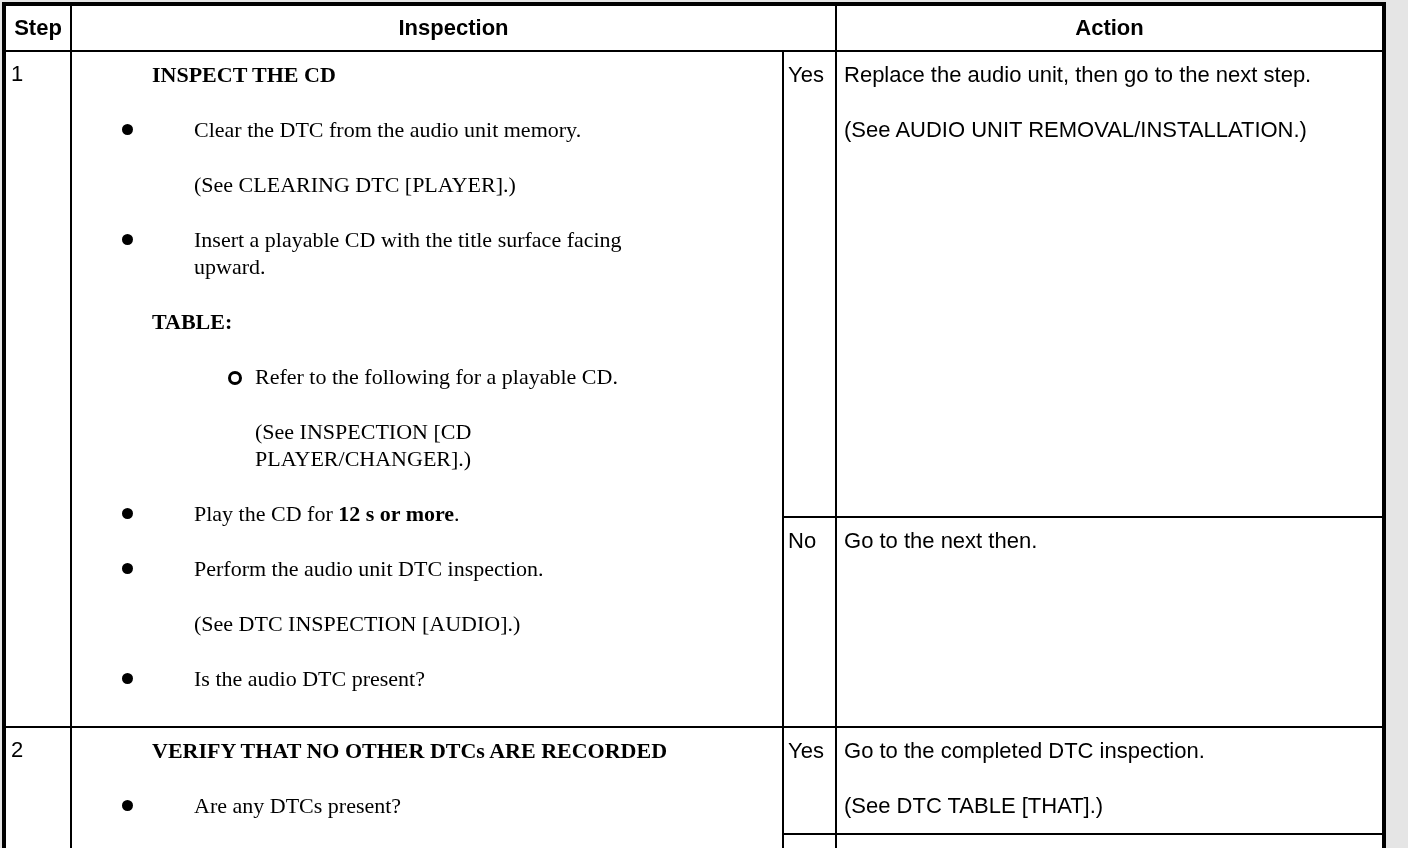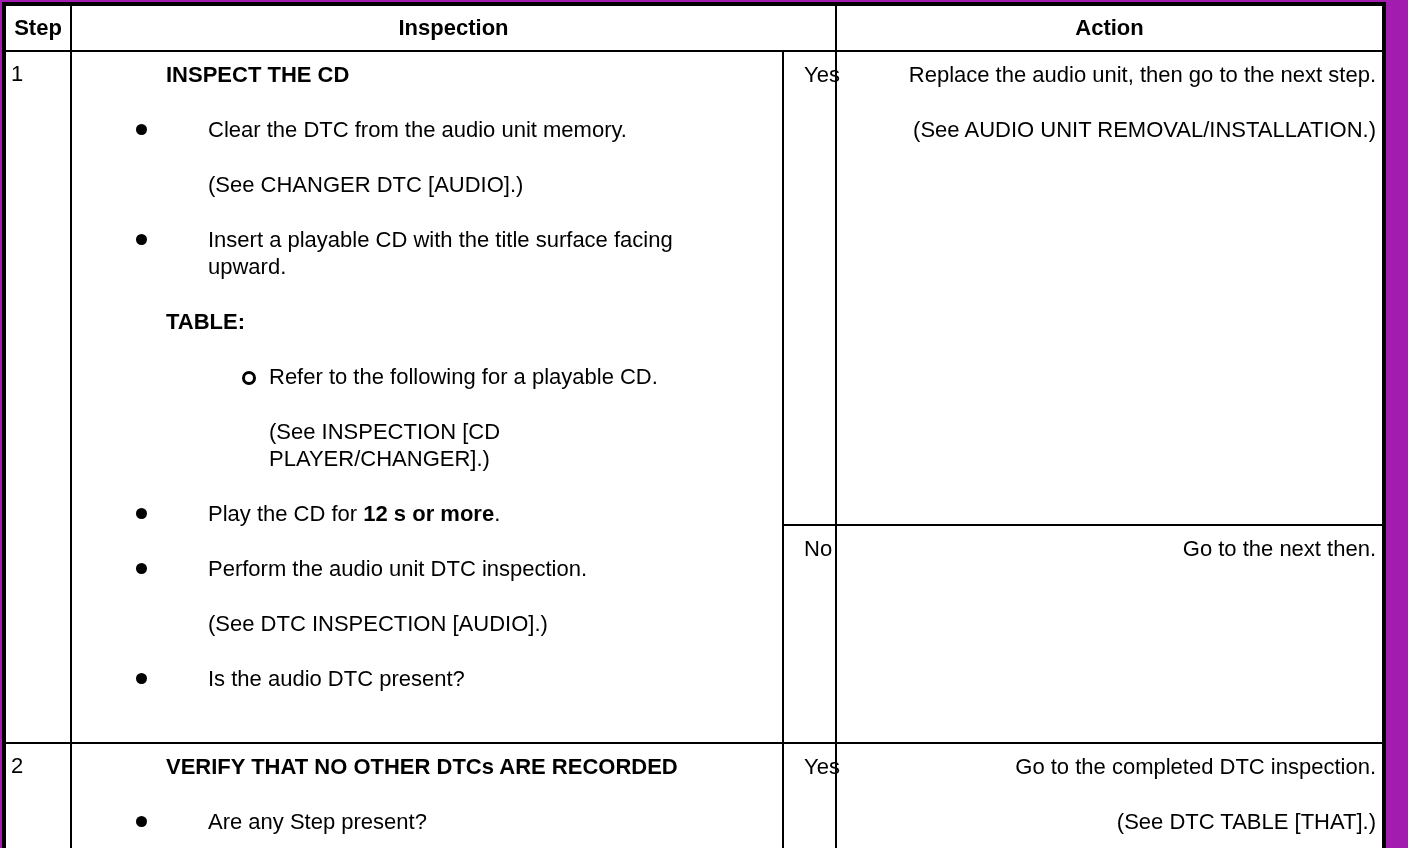--- a/index.html
+++ b/index.html
@@ -4,21 +4,21 @@
 <style>
   html,body{
     margin:0; padding:0;
     width:1408px; height:848px;
     background:#ffffff;
     font-family:"Liberation Sans","DejaVu Sans",sans-serif;
     font-size:22px;
     color:#000000;
     overflow:hidden;
   }
-  #stage{ position:relative; width:1408px; height:848px; background:#a21caf; }
+  #stage{ position:relative; width:1408px; height:848px; background:#e5e5e5; }
 
   table.ts{
     position:absolute; left:2px; top:2px;
     width:1380px;
     border-collapse:collapse;
     table-layout:fixed;
     border:4px solid #000;
     background:#fff;
   }
   col.c-step{ width:67px; }
@@ -30,23 +30,23 @@
   th{
     font-weight:bold; text-align:center; vertical-align:middle;
     padding:0; height:44px; line-height:24px;
   }
   tr.r0.b0 td{ height:455px; }
   tr.r0.b1 td{ height:199px; }
   tr.r1.b0 td{ height:96px; }
   tr.r1.b1 td{ height:43px; }
 
   td.step{ padding:8px 2px 0 5px; line-height:27px; }
-  td.insp{ padding:9px 6px 0 16px; }
-  td.yn{ padding:9px 2px 0 20px; line-height:27px; }
-  td.act{ padding:9px 6px 8px 7px;text-align:right; }
+  td.insp{ padding:9px 6px 0 2px;font-family:Liberation Serif, serif; }
+  td.yn{ padding:9px 2px 0 4px; line-height:27px; }
+  td.act{ padding:9px 6px 0 7px; }
 
   .para{ position:relative; margin:0 0 28px 0; line-height:27px; }
   .para:last-child{ margin-bottom:0; }
   .ptext{ display:block; white-space:pre-line; }
   .heading .ptext, .note .ptext{ margin-left:78px; font-weight:bold; }
   .bullet .ptext, .ref .ptext{ margin-left:120px; }
   .subbullet .ptext, .subref .ptext{ margin-left:181px; }
   .plain .ptext{ margin-left:0; }
   .b{ font-weight:bold; }
 
@@ -83,21 +83,21 @@
           <td class="step" rowspan="2">1</td>
           <td class="insp" rowspan="2">
             <div class="para heading">
               <span class="ptext"><span class="b">INSPECT THE CD</span></span>
             </div>
             <div class="para bullet">
               <span class="dot"></span>
               <span class="ptext"><span>Clear the DTC from the audio unit memory.</span></span>
             </div>
             <div class="para ref">
-              <span class="ptext"><span>(See CHANGER DTC [AUDIO].)</span></span>
+              <span class="ptext"><span>(See CLEARING DTC [PLAYER].)</span></span>
             </div>
             <div class="para bullet">
               <span class="dot"></span>
               <span class="ptext"><span>Insert a playable CD with the title surface facing
 upward.</span></span>
             </div>
             <div class="para note">
               <span class="ptext"><span class="b">TABLE:</span></span>
             </div>
             <div class="para subbullet">
@@ -143,21 +143,21 @@
           </td>
         </tr>
         <tr class="r1 b0">
           <td class="step" rowspan="2">2</td>
           <td class="insp" rowspan="2">
             <div class="para heading">
               <span class="ptext"><span class="b">VERIFY THAT NO OTHER DTCs ARE RECORDED</span></span>
             </div>
             <div class="para bullet">
               <span class="dot"></span>
-              <span class="ptext"><span>Are any Step present?</span></span>
+              <span class="ptext"><span>Are any DTCs present?</span></span>
             </div>
           </td>
           <td class="yn">Yes</td>
           <td class="act">
             <div class="para plain">
               <span class="ptext"><span>Go to the completed DTC inspection.</span></span>
             </div>
             <div class="para plain">
               <span class="ptext"><span>(See DTC TABLE [THAT].)</span></span>
             </div>

